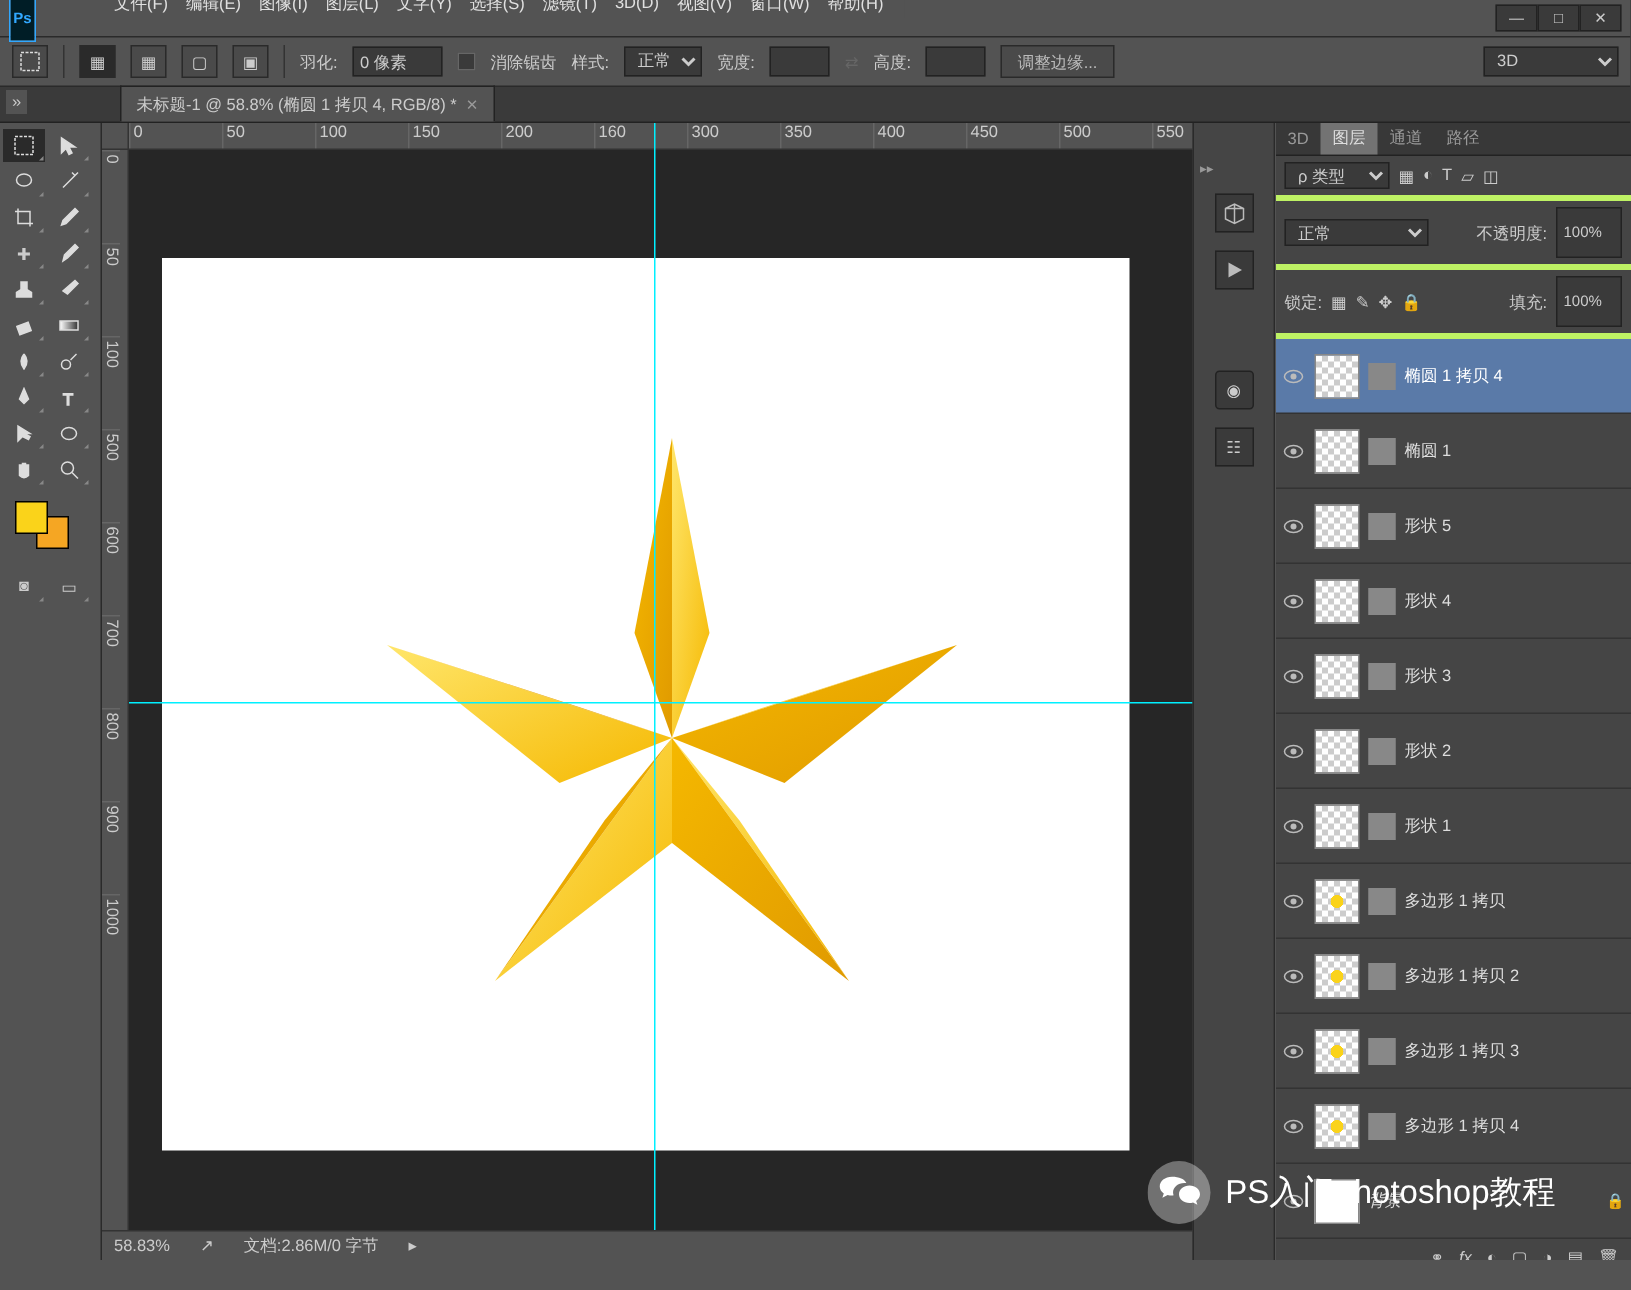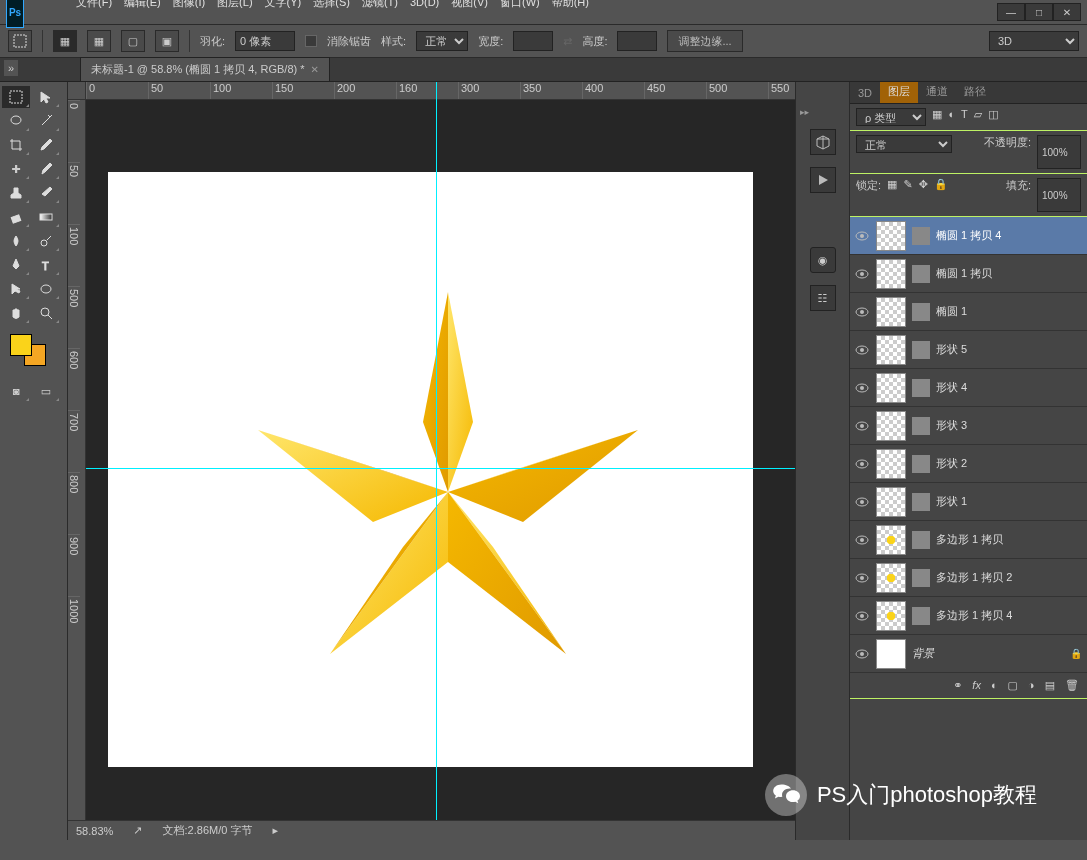--- a/index.html
+++ b/index.html
@@ -39,23 +39,23 @@
 .canvas-wrap{position:absolute;top:90px;left:40px;width:645px;height:595px;background:#fff}
 .guide-v{position:absolute;top:0;bottom:0;width:1px;background:#00f0ff;left:368px}
 .guide-h{position:absolute;left:18px;right:0;height:1px;background:#00f0ff;top:386px}
 .star{position:absolute;left:130px;top:100px;width:420px;height:420px}
 .statusbar{position:absolute;bottom:0;left:0;right:0;height:20px;background:#535353;border-top:1px solid #333;display:flex;align-items:center;padding:0 8px;gap:20px;font-size:11px;color:#ccc}
 .right-dock{width:54px;background:#454545;border-left:1px solid #2a2a2a;display:flex;flex-direction:column;align-items:center;padding-top:25px;gap:12px}
 .dock-icon{width:26px;height:26px;background:#3a3a3a;border:1px solid #222;display:flex;align-items:center;justify-content:center}
 .panels{width:238px;background:#454545;border-left:1px solid #2a2a2a;overflow-y:auto}
 .panel-tabs{height:22px;background:#383838;display:flex;align-items:flex-end;border-bottom:1px solid #222}
 .ptab{padding:4px 8px;font-size:11px;color:#999;cursor:pointer}
-.ptab.active{background:#a16207;color:#ddd}
-.panel-row{display:flex;align-items:flex-start;padding:4px 6px;gap:6px;border-bottom:1px solid #bef264}
-.layer-row{display:flex;align-items:center;height:38px;padding:0 4px;gap:6px;border-bottom:1px solid #333;cursor:pointer}
+.ptab.active{background:#737373;color:#ddd}
+.panel-row{display:flex;align-items:center;padding:4px 6px;gap:6px;border-bottom:4px solid #bef264}
+.layer-row{display:flex;align-items:center;height:50px;padding:0 4px;gap:6px;border-bottom:1px solid #333;cursor:pointer}
 .layer-row.selected{background:#5a7aa8}
 .layer-eye{width:16px;height:16px;display:flex;align-items:center;justify-content:center}
 .layer-thumb{width:30px;height:30px;background:repeating-conic-gradient(#ccc 0 25%,#fff 0 50%) 0 0/8px 8px;border:1px solid #888;position:relative}
 .layer-thumb.bg{background:#fff}
 .layer-thumb.star-th::after{content:"";position:absolute;inset:4px;background:radial-gradient(circle,#fad31a 30%,transparent 31%)}
 .layer-label{font-size:11px;color:#ddd;flex:1}
 .layer-row.selected .layer-label{color:#fff}
 .lock-icon{color:#999;font-size:10px}
 .mini-inp{background:#3a3a3a;border:1px solid #222;color:#ccc;width:44px;height:18px;padding:16px 4px;font-size:10px}
 .watermark{position:absolute;bottom:44px;right:50px;display:flex;align-items:center;gap:10px;pointer-events:none}
@@ -382,31 +382,20 @@
   </div>
         <div class="layer-row">
           <span class="layer-eye">
             <svg width="14" height="10">
               <ellipse cx="7" cy="5" rx="6" ry="4" fill="none" stroke="#bbb"></ellipse>
               <circle cx="7" cy="5" r="2" fill="#bbb"></circle>
             </svg>
           </span>
   <div class="layer-thumb "></div>
   <div class="layer-thumb" style="width:18px;height:18px;background:#888"></div>
-  <span class="layer-label">椭圆 1 拷贝</span>
-  </div>
-        <div class="layer-row">
-          <span class="layer-eye">
-            <svg width="14" height="10">
-              <ellipse cx="7" cy="5" rx="6" ry="4" fill="none" stroke="#bbb"></ellipse>
-              <circle cx="7" cy="5" r="2" fill="#bbb"></circle>
-            </svg>
-          </span>
-  <div class="layer-thumb "></div>
-  <div class="layer-thumb" style="width:18px;height:18px;background:#888"></div>
   <span class="layer-label">椭圆 1</span>
   </div>
         <div class="layer-row">
           <span class="layer-eye">
             <svg width="14" height="10">
               <ellipse cx="7" cy="5" rx="6" ry="4" fill="none" stroke="#bbb"></ellipse>
               <circle cx="7" cy="5" r="2" fill="#bbb"></circle>
             </svg>
           </span>
   <div class="layer-thumb "></div>
@@ -471,20 +460,31 @@
         <div class="layer-row">
           <span class="layer-eye">
             <svg width="14" height="10">
               <ellipse cx="7" cy="5" rx="6" ry="4" fill="none" stroke="#bbb"></ellipse>
               <circle cx="7" cy="5" r="2" fill="#bbb"></circle>
             </svg>
           </span>
   <div class="layer-thumb star-th"></div>
   <div class="layer-thumb" style="width:18px;height:18px;background:#888"></div>
   <span class="layer-label">多边形 1 拷贝 2</span>
+  </div>
+        <div class="layer-row">
+          <span class="layer-eye">
+            <svg width="14" height="10">
+              <ellipse cx="7" cy="5" rx="6" ry="4" fill="none" stroke="#bbb"></ellipse>
+              <circle cx="7" cy="5" r="2" fill="#bbb"></circle>
+            </svg>
+          </span>
+  <div class="layer-thumb star-th"></div>
+  <div class="layer-thumb" style="width:18px;height:18px;background:#888"></div>
+  <span class="layer-label">多边形 1 拷贝 3</span>
   </div>
         <div class="layer-row">
           <span class="layer-eye">
             <svg width="14" height="10">
               <ellipse cx="7" cy="5" rx="6" ry="4" fill="none" stroke="#bbb"></ellipse>
               <circle cx="7" cy="5" r="2" fill="#bbb"></circle>
             </svg>
           </span>
   <div class="layer-thumb star-th"></div>
   <div class="layer-thumb" style="width:18px;height:18px;background:#888"></div>

